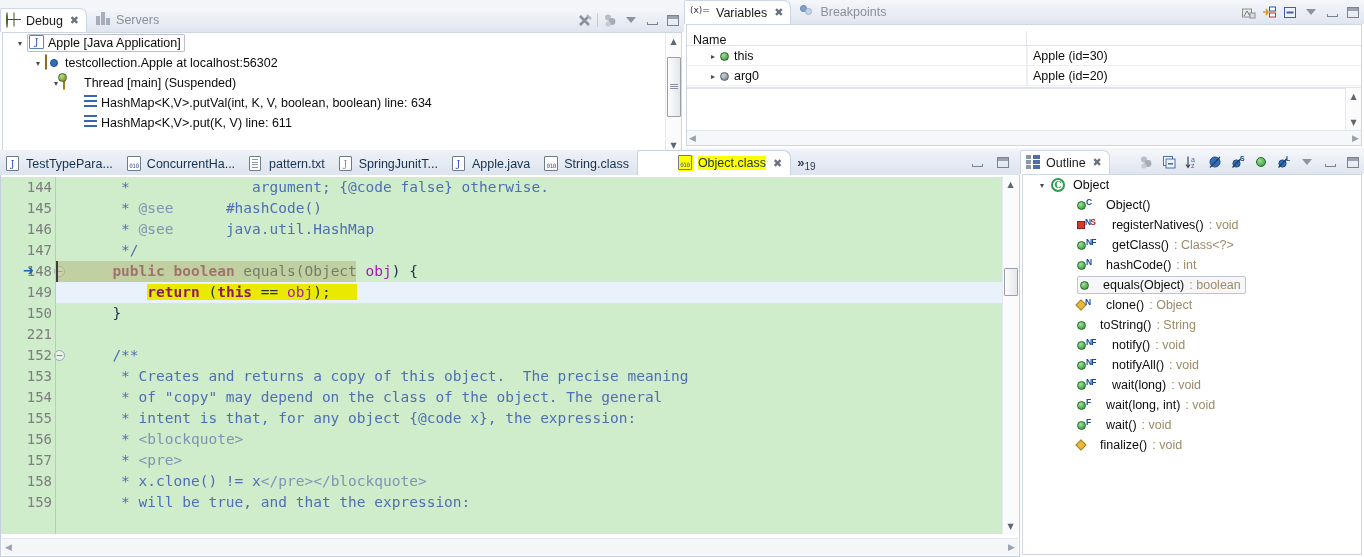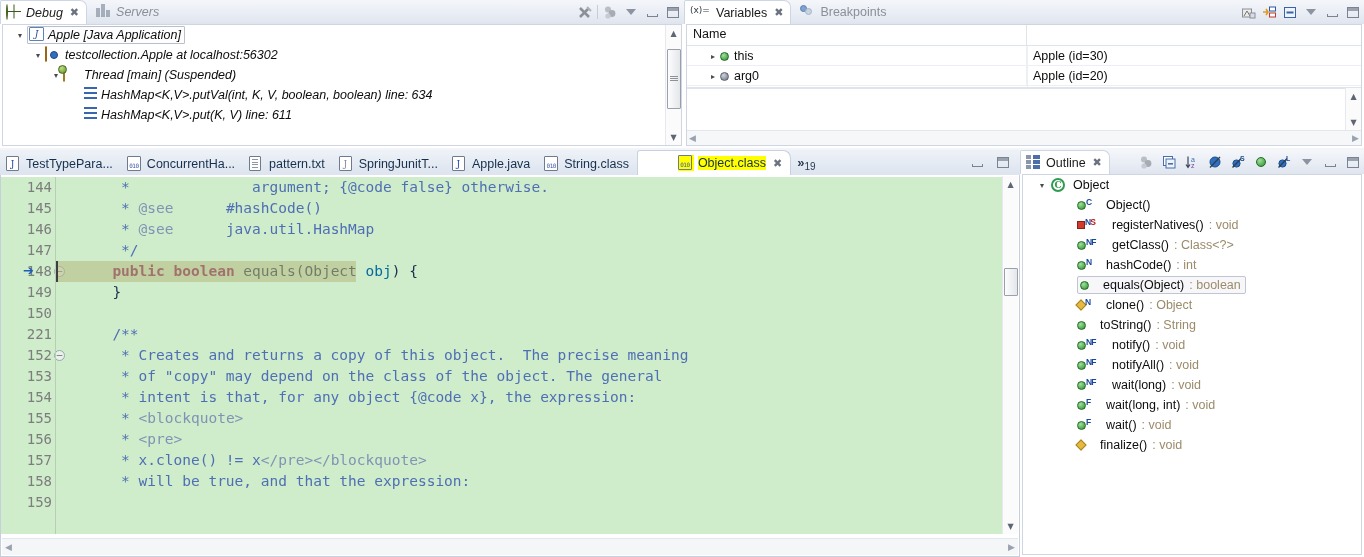--- a/index.html
+++ b/index.html
@@ -42,21 +42,21 @@
   }
   .tabIcon { width: 16px; height: 16px; flex: 0 0 16px; display:inline-block; position:relative;}
 
   .viewToolbar {
     position: absolute; right: 2px; top: 0; height: 24px;
     display: flex; align-items: center; gap: 3px;
   }
   .tbBtn { width: 18px; height: 18px; display: inline-block; position: relative; }
 
   
-  #debugView { left: 0; top: 0; width: 684px; height: 148px; font-style: italic; }
+  #debugView { left: 0; top: 8px; width: 684px; height: 148px; }
   #debugBody {
     position: absolute; left: 2px; top: 24px; right: 2px; bottom: 2px;
     background: #fff; border: 1px solid #cfd6e2; overflow: hidden;
   }
   .treeRow {
     height: 20px; display: flex; align-items: center;
     font-size: 12.5px; white-space: nowrap; color: #0c0c0c;
   }
   .twisty {
     width: 14px; flex: 0 0 14px; text-align: center;
@@ -162,21 +162,21 @@
   #codeLines {
     position: absolute; left: 55px; top: 0; right: 0; bottom: 0;
     font-family: "DejaVu Sans Mono", monospace; font-size: 14.5px;
   }
   .cLine { height: 21px; line-height: 21px; white-space: pre; padding-left: 4px; }
   .cLine.current { background: #e9f2fb; }
   .tk-com { color: #4f6fb5; }
   .tk-comtag { color: #8193b5; }
   .tk-kw { color: #8b1a5c; font-weight: bold; }
   .tk-txt { color: #1d3050; }
-  .tk-par { color: #0369a1; }
+  .tk-par { color: #a21caf; }
   .tk-hlmark { background: #eaea00; }
   .execHighlight {
     position: absolute; left: 55px; top: 84px; width: 300px; height: 21px;
     background: rgba(181,186,126,0.55);
     border-left: 2px solid #3f3f3f;
   }
   .arrowMarker {
     position: absolute; left: 22px; top: 88px;
     width: 14px; height: 12px; color: #1d5fb6; font-size: 13px; line-height: 12px;
     font-family: "DejaVu Sans", sans-serif;
@@ -422,21 +422,21 @@
         <span class="tbBtn" style="display:flex;align-items:flex-end;justify-content:center;padding-bottom:4px;">
             <span class="minBtn"></span>
           </span>
         <span class="tbBtn" style="display:flex;align-items:center;justify-content:center;">
             <span class="maxBtn"></span>
           </span>
       </div>
     </div>
     <div id="varsBody">
       <div class="varsHeader">
-        <div class="vhCell" style="width:340px;">Name</div>
+        <div class="vhCell" style="width:340px;margin-top:6px;">Name</div>
       </div>
       <div class="varRow">
         <div class="vCell name" style="width:340px;">
           <span class="twisty" style="width:22px;flex:0 0 22px;text-align:right;">▸</span>
           <span class="dot dotGreen"></span>
           <span>this</span>
         </div>
         <div class="vCell" style="flex:1;">
           <span>Apple  (id=30)</span>
         </div>
@@ -553,20 +553,21 @@
             <div class="gLine" style="position: relative;">159</div>
           </div>
         <div id="gutterSep"></div>
         <div class="arrowMarker">➔</div>
         <div id="codeLines">
             <div class="cLine"><span class="tk-com">       * </span><span class="tk-com">             argument; {@code false} otherwise.</span></div>
             <div class="cLine"><span class="tk-com">       * </span><span class="tk-comtag">@see</span><span class="tk-com">      #hashCode()</span></div>
             <div class="cLine"><span class="tk-com">       * </span><span class="tk-comtag">@see</span><span class="tk-com">      java.util.HashMap</span></div>
             <div class="cLine"><span class="tk-com">       */</span></div>
             <div class="cLine"><span class="tk-txt">      </span><span class="tk-kw">public boolean</span><span class="tk-txt"> equals(</span><span class="tk-txt">Object</span><span class="tk-par"> obj</span><span class="tk-txt">) {</span></div>
+            <div class="cLine current"><span class="tk-txt">          </span><span class="tk-kw tk-hlmark">return</span><span class="tk-txt tk-hlmark"> (</span><span class="tk-kw tk-hlmark">this</span><span class="tk-txt tk-hlmark"> == </span><span class="tk-par tk-hlmark">obj</span><span class="tk-txt tk-hlmark">);</span><span class="tk-txt tk-hlmark">   </span></div>
             <div class="cLine"><span class="tk-txt">      }</span></div>
             <div class="cLine"><span class="tk-txt"></span></div>
             <div class="cLine"><span class="tk-com">      /**</span></div>
             <div class="cLine"><span class="tk-com">       * Creates and returns a copy of this object.  The precise meaning</span></div>
             <div class="cLine"><span class="tk-com">       * of "copy" may depend on the class of the object. The general</span></div>
             <div class="cLine"><span class="tk-com">       * intent is that, for any object {@code x}, the expression:</span></div>
             <div class="cLine"><span class="tk-com">       * </span><span class="tk-comtag">&lt;blockquote&gt;</span></div>
             <div class="cLine"><span class="tk-com">       * </span><span class="tk-comtag">&lt;pre&gt;</span></div>
             <div class="cLine"><span class="tk-com">       * x.clone() != x</span><span class="tk-comtag">&lt;/pre&gt;&lt;/blockquote&gt;</span></div>
             <div class="cLine"><span class="tk-com">       * will be true, and that the expression:</span></div>

